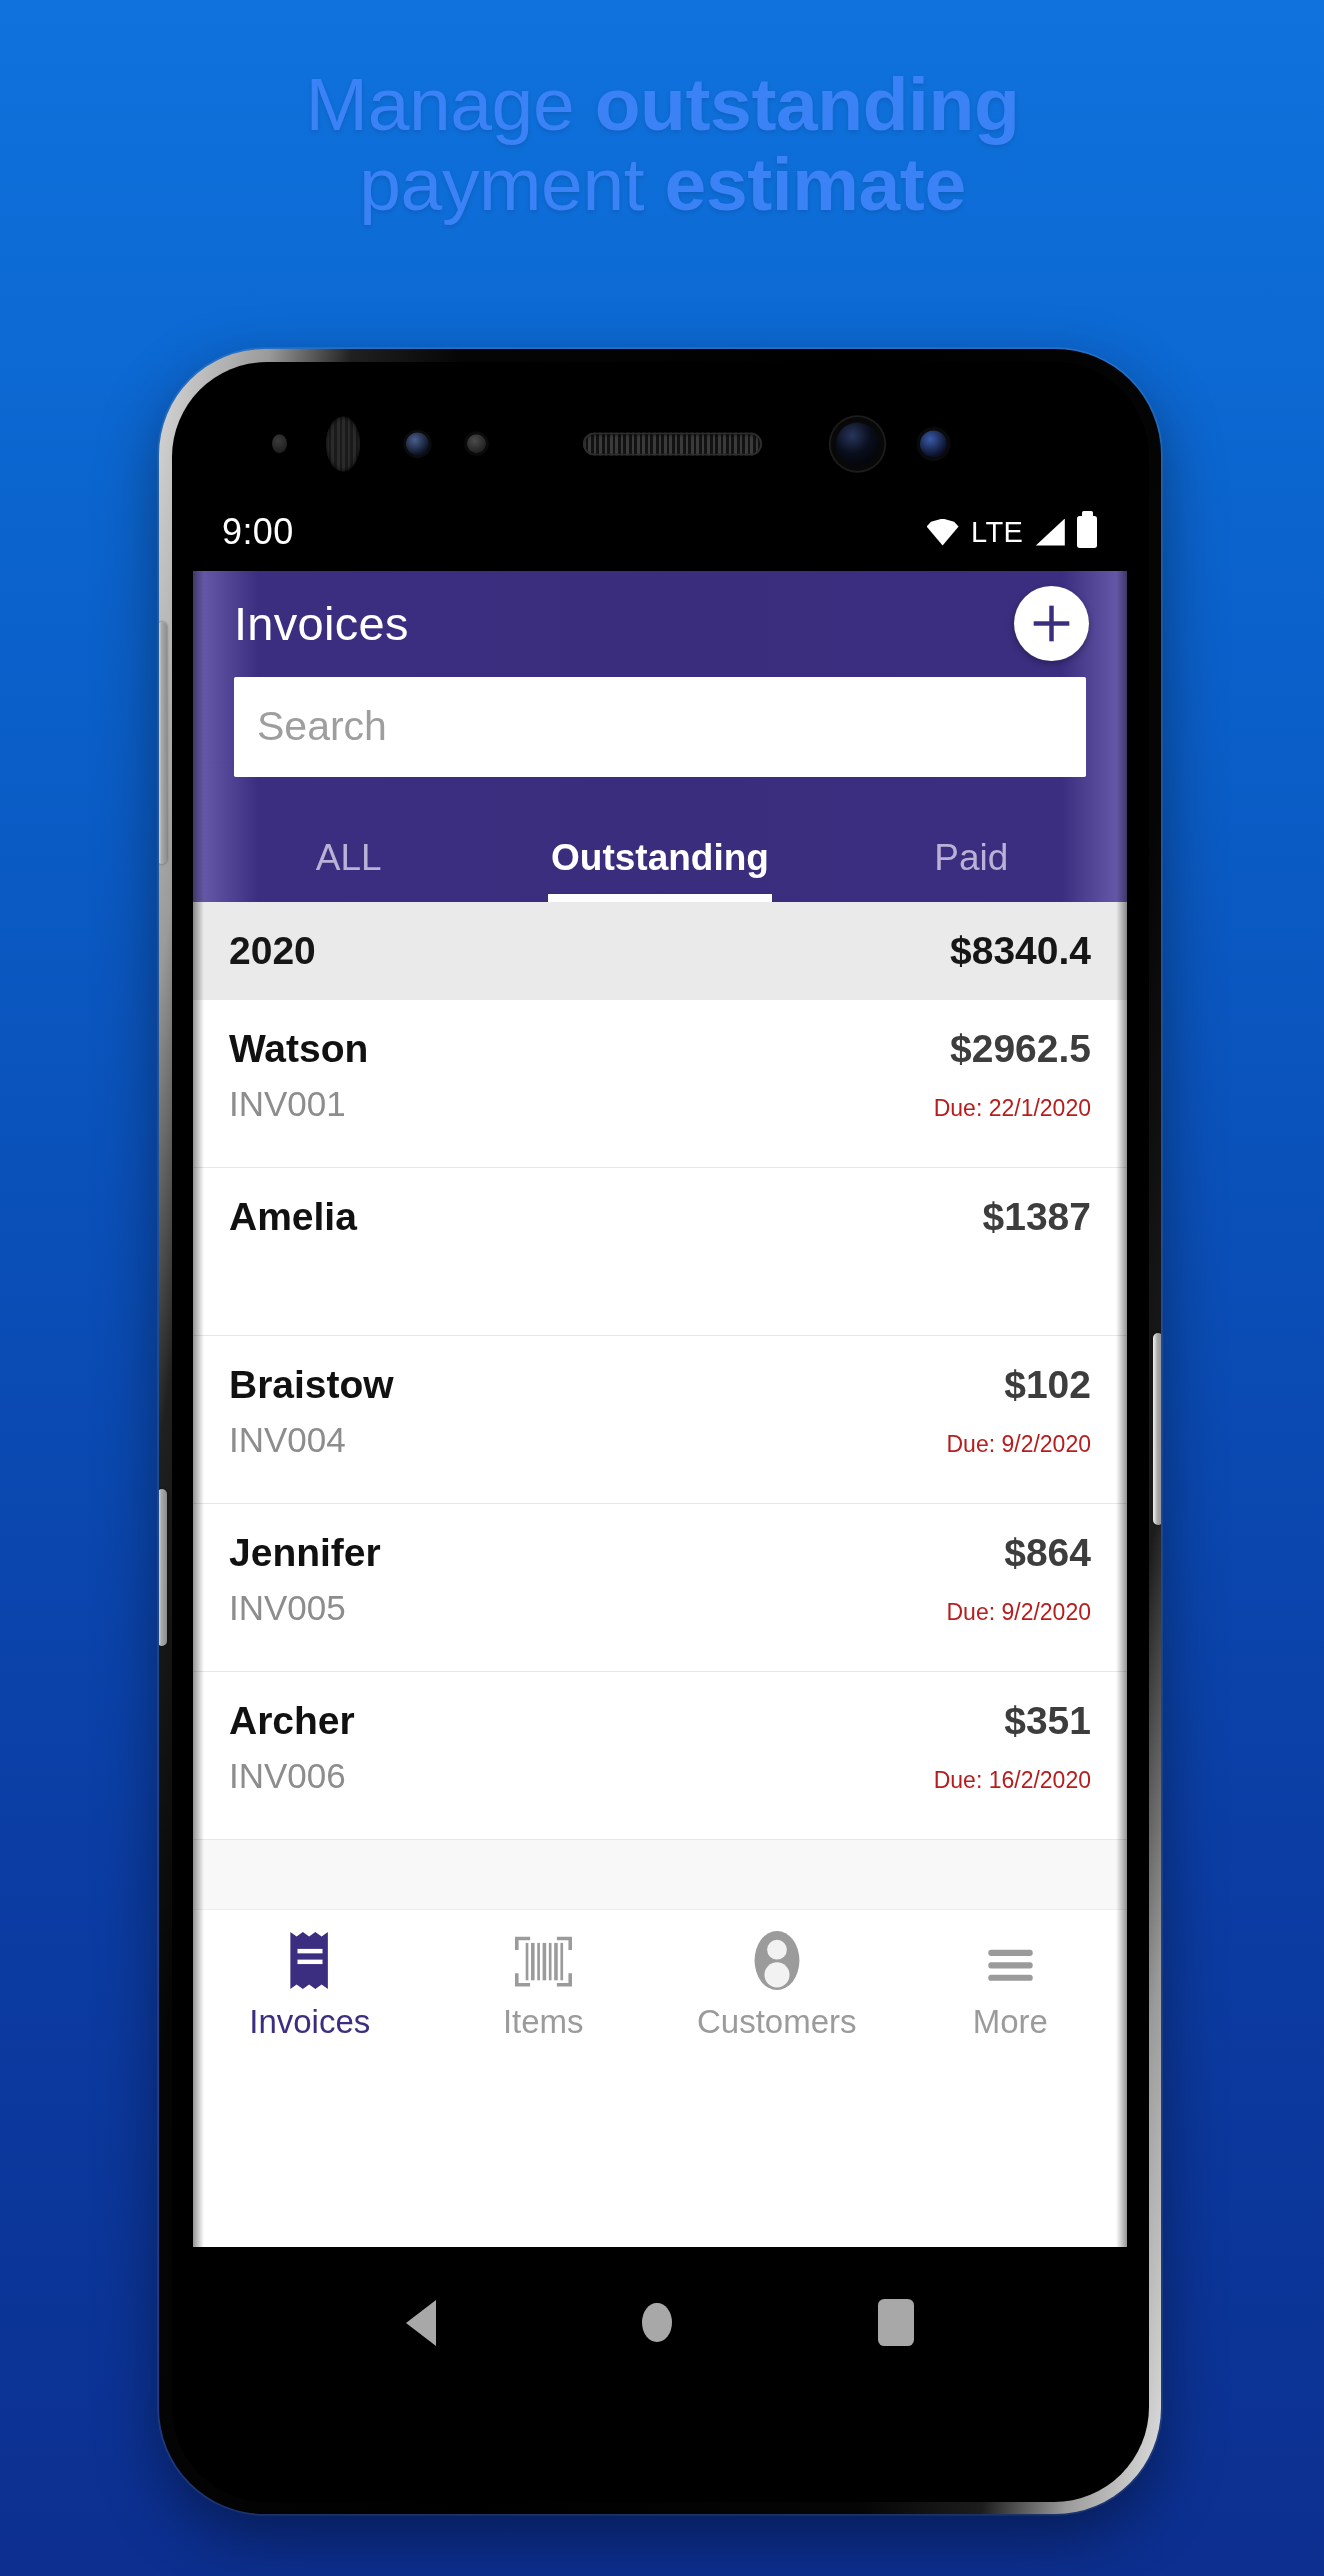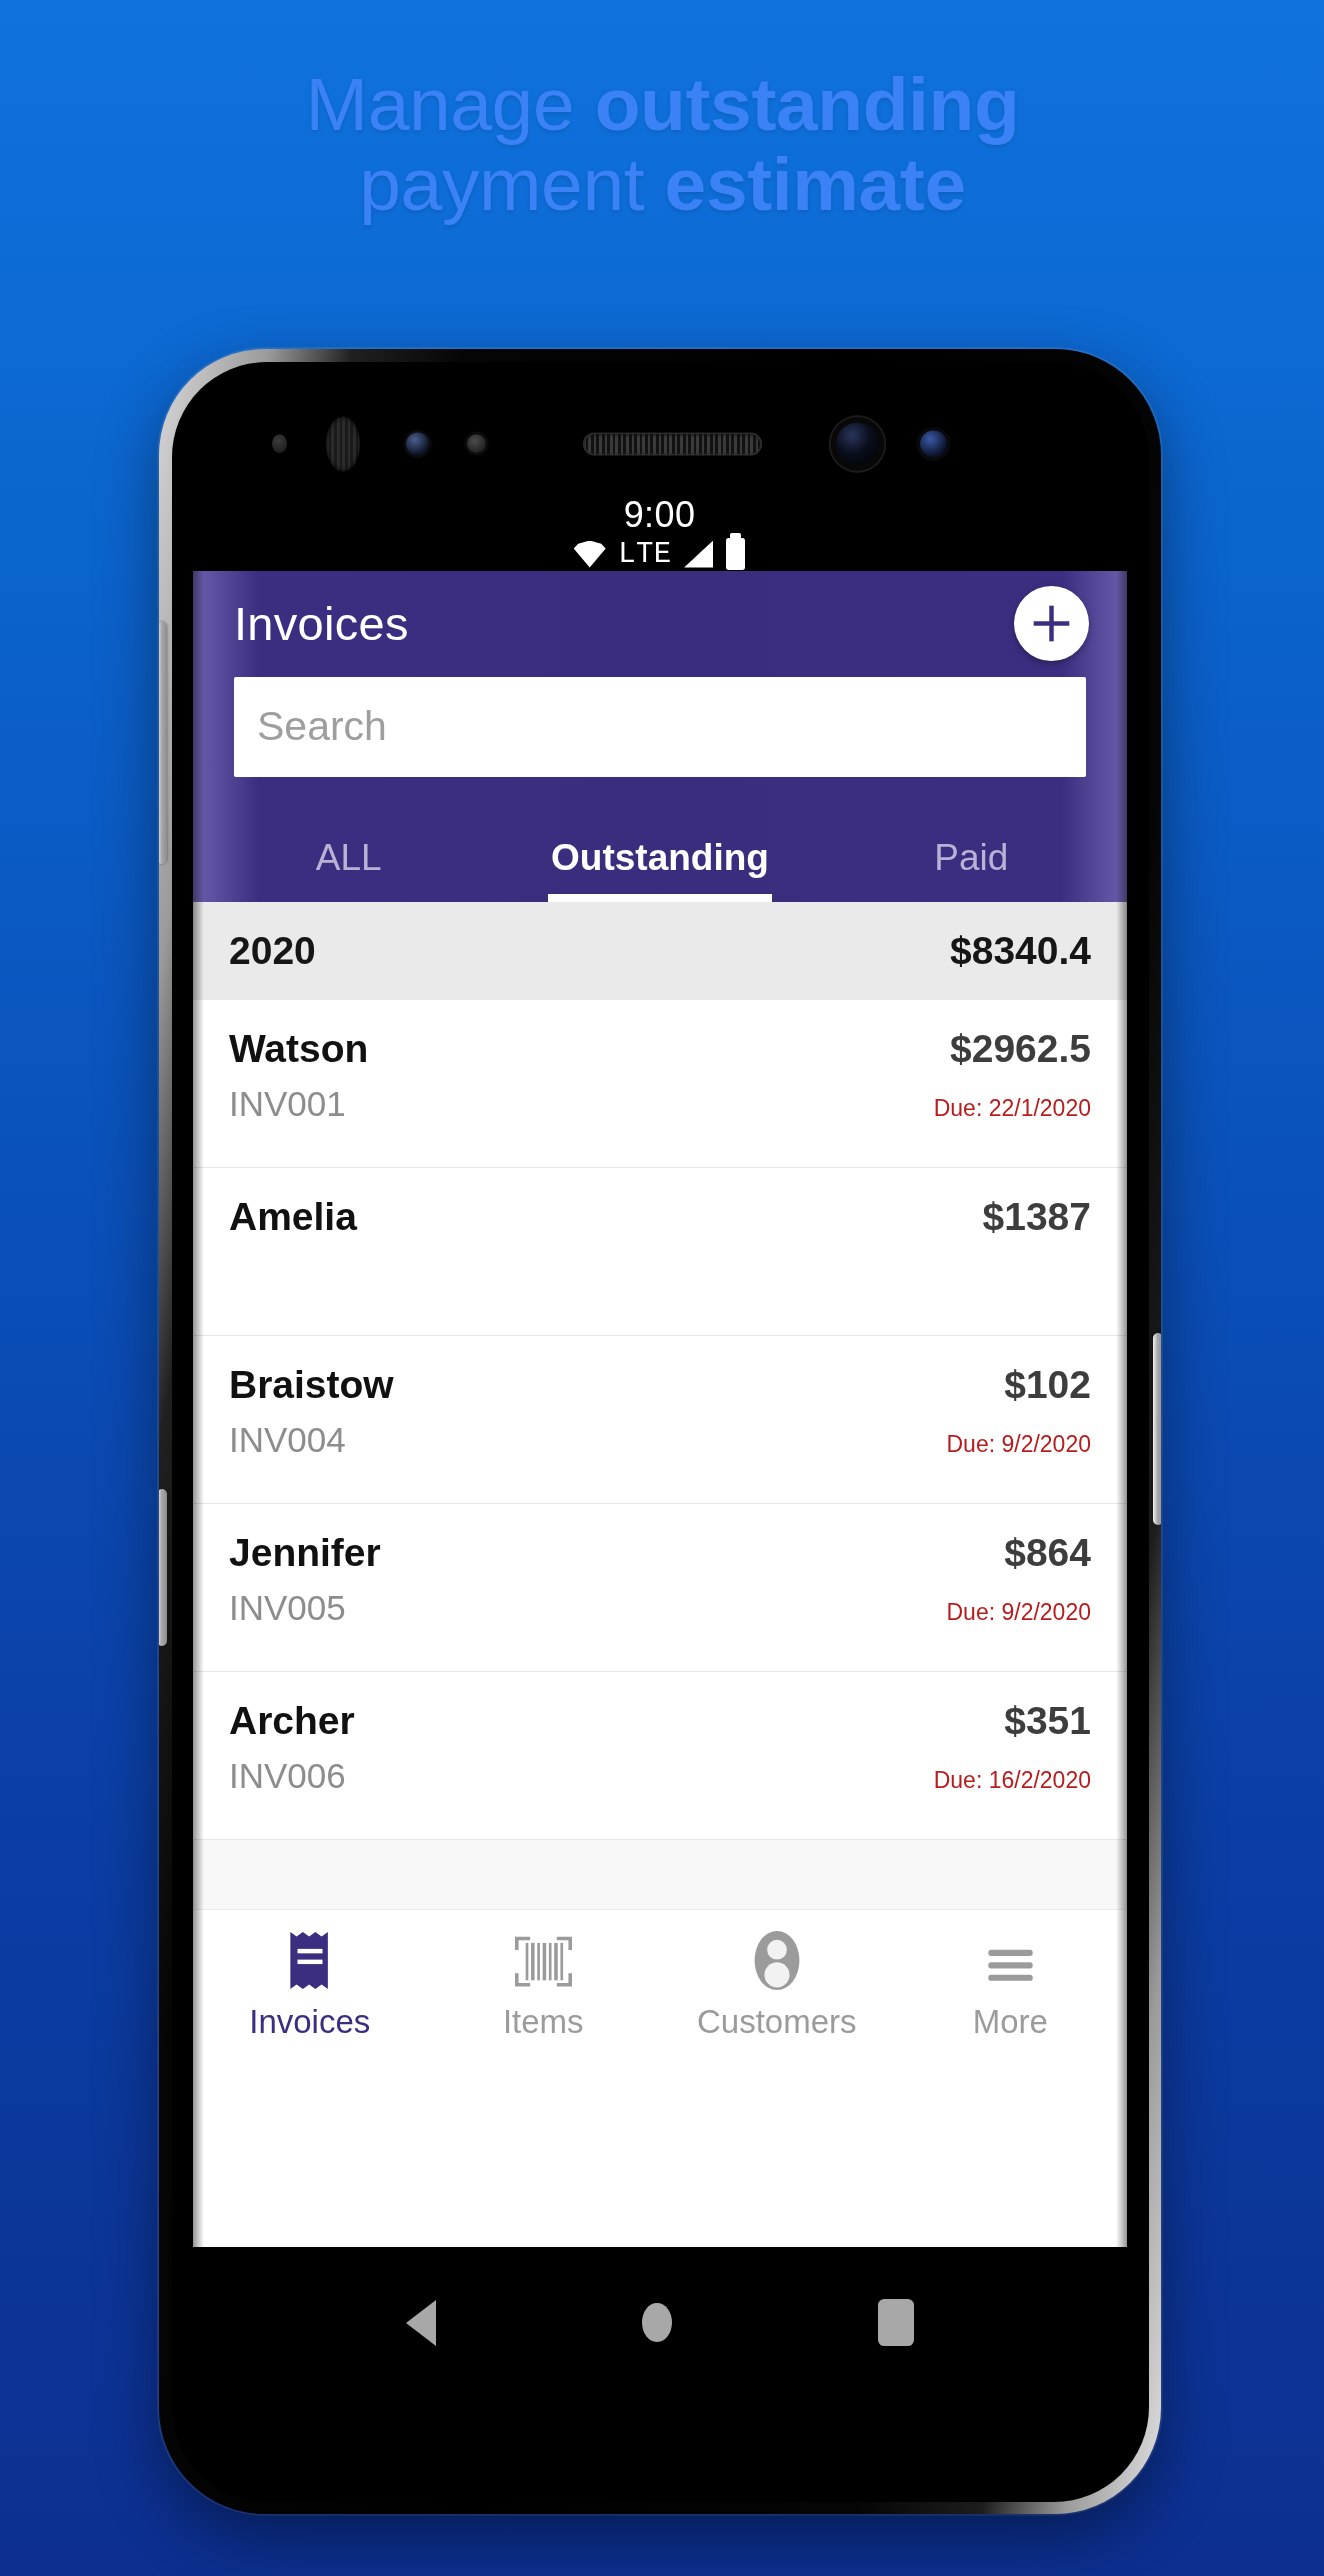--- a/index.html
+++ b/index.html
@@ -85,28 +85,27 @@
     pointer-events:none;
   }
   .screen::before{ left:0;  background:linear-gradient(90deg,rgba(0,0,0,.42),rgba(0,0,0,0)); }
   .screen::after { right:0; background:linear-gradient(270deg,rgba(0,0,0,.42),rgba(0,0,0,0)); }
 
   
   .statusbar{
     height:77px; background:#000; color:#fff;
     display:flex; align-items:center; justify-content:space-between;
     padding:0 30px 0 29px;
-    flex-direction:column;
   }
   .sb-time{ font-size:36px; font-weight:400; letter-spacing:0.4px; }
   .sb-right{ display:flex; align-items:center; gap:12.5px; }
   .ic-wifi{ width:32px; height:27px;
     clip-path:polygon(50% 100%, 0 30%, 14% 12%, 50% 0, 86% 12%, 100% 30%);
     background:#fff; }
-  .sb-lte{ font-size:29px; font-weight:500; letter-spacing:0.4px;font-family:Liberation Mono, monospace; }
+  .sb-lte{ font-size:29px; font-weight:500; letter-spacing:0.4px; }
   .ic-signal{ width:29px; height:27px; background:#fff;
     clip-path:polygon(100% 0,100% 100%,0 100%); }
   .ic-batt{ width:19.7px; height:32px; background:#fff; border-radius:2.7px; position:relative; }
   .ic-batt::before{ content:""; position:absolute; top:-5.4px; left:4.5px; width:10.7px; height:5.4px;
     background:#fff; border-radius:1.8px 1.8px 0 0; }
 
   
   .appbar{
     background:linear-gradient(90deg,#6c5fae 0%,#3b2e80 7%,#3a2d7e 50%,#3b2e80 93%,#6c5fae 100%);
     padding:0 0 0 0;

